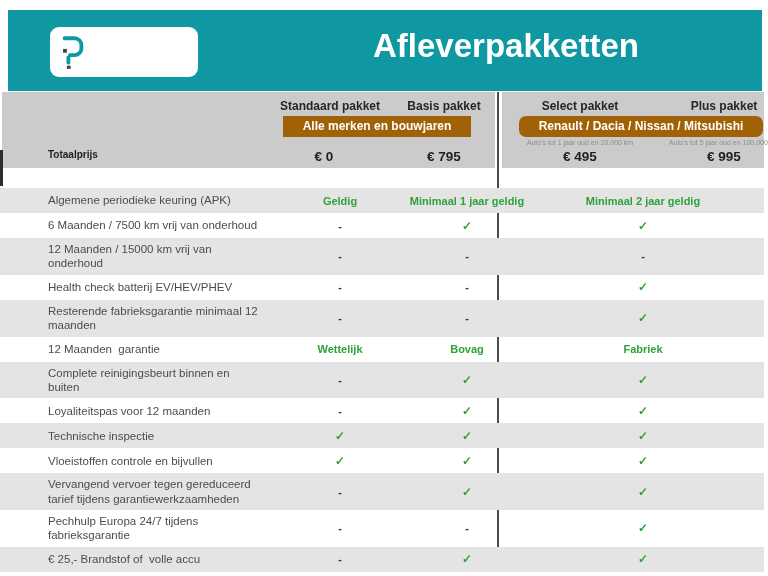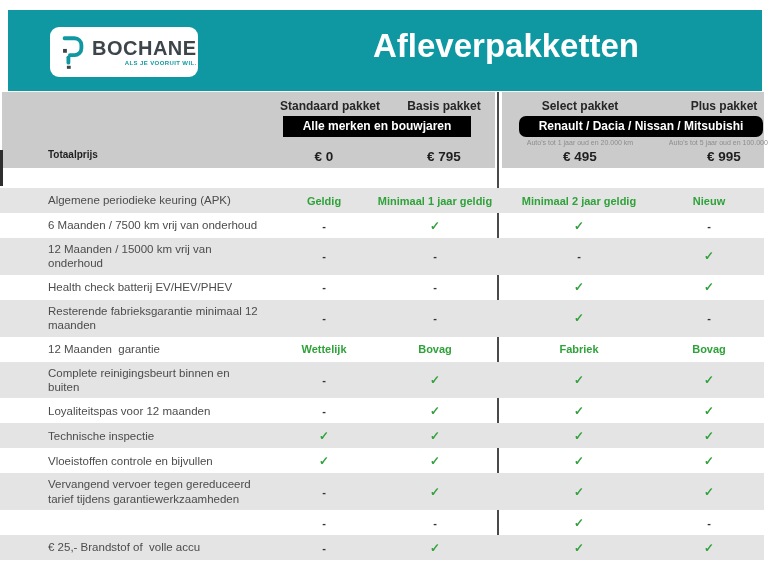--- a/index.html
+++ b/index.html
@@ -22,32 +22,32 @@
   .panel-left  { left:2px;  width:493px; }
   .panel-right { left:502px; width:262px; }
   .vdivider { position:absolute; left:497px; top:92px; width:2px; height:467px; background:#4A4A4A; }
   .hrule    { position:absolute; left:0; top:558px; width:764px; height:2px; background:#2E2E2E; }
   .edge-mark{ position:absolute; left:0; top:150px; width:3px; height:36px; background:#2E2E2E; }
 
   
   .col-head { position:absolute; top:99px; font-weight:bold; font-size:12px; color:#262626; text-align:center; }
   .pos1 { left:268px; width:112px;text-align:right; } .pos2 { left:394px; width:100px; }
   .pos3 { left:504px; width:152px; } .pos4 { left:668px; width:112px; }
-  .banner { position:absolute; top:116px; height:21px; background:#000000; color:#ffffff;
+  .banner { position:absolute; top:116px; height:21px; background:#a16207; color:#ffffff;
             font-weight:bold; font-size:12px; text-align:center; line-height:21px; }
   .banner-left  { left:283px; width:188px; }
   .banner-right { left:519px; width:244px;border-radius:7px; }
   .caption { position:absolute; top:140px; font-size:7px; color:#8D8D8D; text-align:center; }
   .cap3 { top:139px; } .cap4 { top:139px; }
   .total-label { position:absolute; left:48px; top:149px; font-size:10px; font-weight:bold; color:#1F1F1F; }
   .price { position:absolute; top:149px; font-size:13.5px; font-weight:bold; color:#1F1F1F; text-align:center; }
 
   
   .rows { position:absolute; left:0; top:188px; width:764px; }
-  .trow { display:grid; grid-template-columns:272px 104px 118px 10px 150px 110px; align-items:center; min-height:25px; }
+  .trow { display:grid; grid-template-columns:272px 104px 118px 10px 150px 110px; align-items:center; min-height:25px;gap:16px; }
   .trow:nth-child(odd) { background:#E4E4E4; }
   .rlabel { grid-column:1; font-size:11.5px; color:#4C4C4C; padding:4px 8px 4px 48px; line-height:1.25; white-space:pre-wrap; }
   .cell { text-align:center; }
   .c0 { grid-column:2; } .c1 { grid-column:3; } .c2 { grid-column:5; } .c3 { grid-column:6; }
   .check { color:#2FA23A; font-weight:bold; font-size:12px; }
   .dash  { color:#333333; font-weight:bold; font-size:11px; }
   .val   { color:#2FA23A; font-weight:bold; font-size:11px; }
 </style>
 </head>
 <body>
@@ -57,24 +57,20 @@
   <div class="teal-band">
     <div class="logo-card">
       <span class="logo-icon">
         <svg width="26" height="36" viewBox="0 0 34 46">
           <path d="M6 5 h13 a9 9 0 0 1 9 9 v4 a9 9 0 0 1 -9 9 h-6" fill="none" stroke="#0F98A2" stroke-width="5" stroke-linecap="round" stroke-linejoin="round"></path>
           <rect x="4" y="19" width="5" height="5" fill="#3E454A"></rect>
           <path d="M11 30 v7" fill="none" stroke="#0F98A2" stroke-width="5" stroke-linecap="round"></path>
           <rect x="9" y="41" width="5" height="4" fill="#3E454A"></rect>
         </svg>
       </span>
-      <div class="logo-text-wrap">
-        <div class="logo-text">BOCHANE</div>
-        <div class="logo-tagline">ALS JE VOORUIT WIL.</div>
-      </div>
     </div>
     <div class="page-title">Afleverpakketten</div>
   </div>
 
   <div class="band-panel panel-left"></div>
   <div class="band-panel panel-right"></div>
   <div class="vdivider"></div>
   <div class="hrule"></div>
   <div class="edge-mark"></div>
 
@@ -167,20 +163,21 @@
         <div class="cell c3 check">✓</div>
       </div>
       <div class="trow">
         <div class="rlabel">Vervangend vervoer tegen gereduceerd tarief tijdens garantiewerkzaamheden</div>
         <div class="cell c0 dash">-</div>
         <div class="cell c1 check">✓</div>
         <div class="cell c2 check">✓</div>
         <div class="cell c3 check">✓</div>
       </div>
       <div class="trow">
+        <div class="rlabel">Pechhulp Europa 24/7 tijdens fabrieksgarantie</div>
         <div class="cell c0 dash">-</div>
         <div class="cell c1 dash">-</div>
         <div class="cell c2 check">✓</div>
         <div class="cell c3 dash">-</div>
       </div>
       <div class="trow">
         <div class="rlabel">€ 25,- Brandstof of  volle accu</div>
         <div class="cell c0 dash">-</div>
         <div class="cell c1 check">✓</div>
         <div class="cell c2 check">✓</div>

